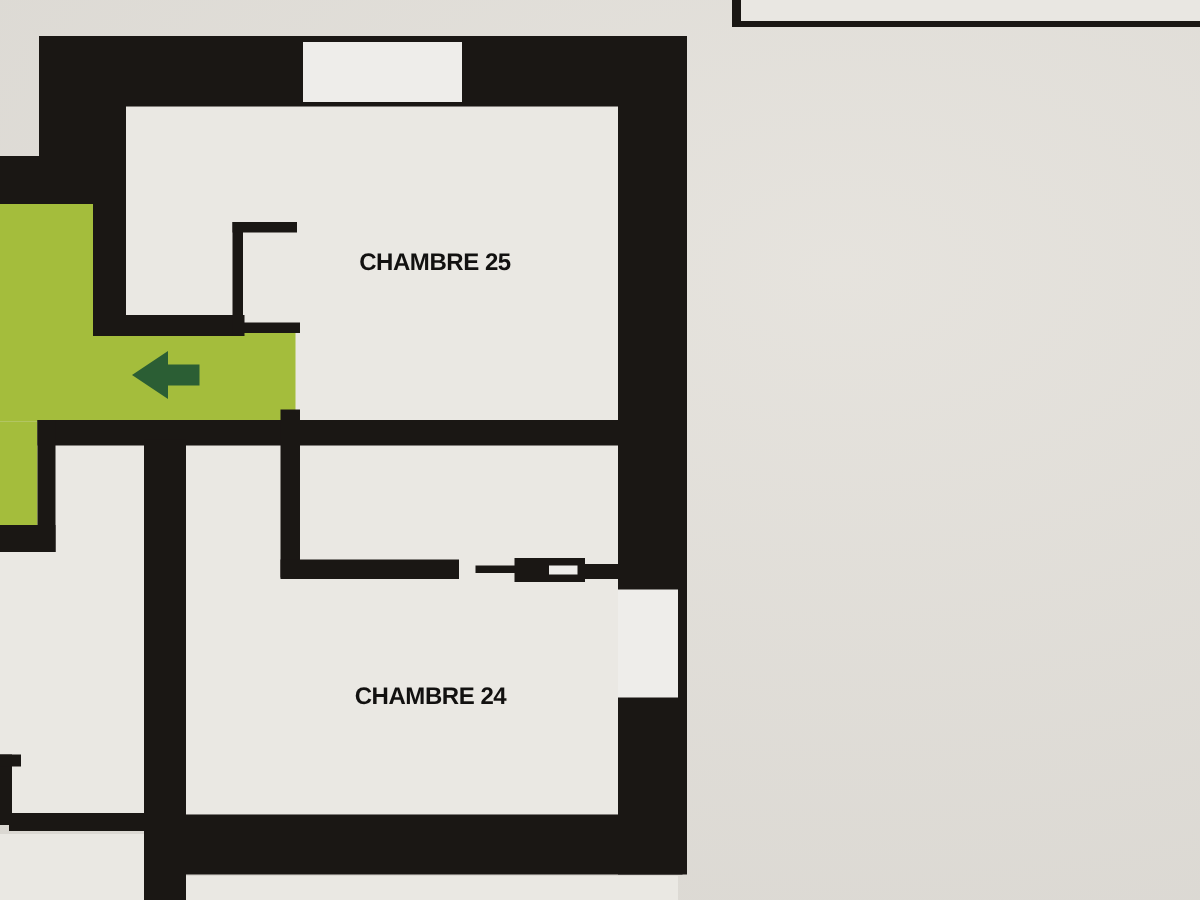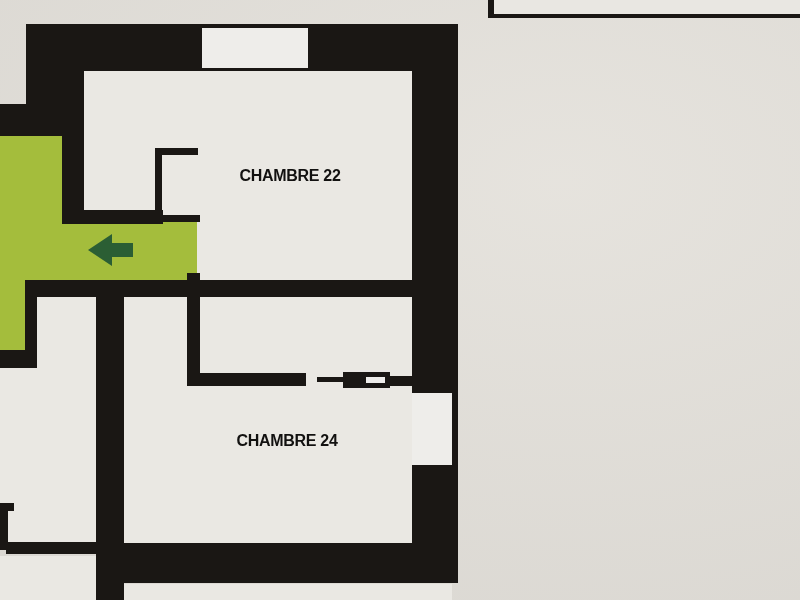--- a/index.html
+++ b/index.html
@@ -79,16 +79,16 @@
   <div class="abs wall" style="left:343px;top:372px;width:47px;height:16px;"></div>
   <div class="abs slit" style="left:366px;top:377px;width:19px;height:6px;"></div>
   <div class="abs wall" style="left:388px;top:376px;width:24px;height:10px;"></div>
 
   <div class="abs" style="left:86px;top:232px;width:48px;height:36px;">
     <svg width="48" height="36" viewBox="0 0 48 36">
       <polygon points="2,18 26,2 26,11 47,11 47,25 26,25 26,34" style="fill:var(--arrow,#2b5e34);"></polygon>
     </svg>
   </div>
 
-  <div class="abs room-label" style="left:160px;top:167px;width:260px;">CHAMBRE 22</div>
-  <div class="abs room-label" style="left:157px;top:432px;width:260px;">CHAMBRE 24</div>
+  <div class="abs room-label" style="left:160px;top:167px;width:260px;">CHAMBRE 25</div>
+  <div class="abs room-label" style="left:157px;top:456px;width:260px;">CHAMBRE 24</div>
 
 </div>
 
 </body></html>

